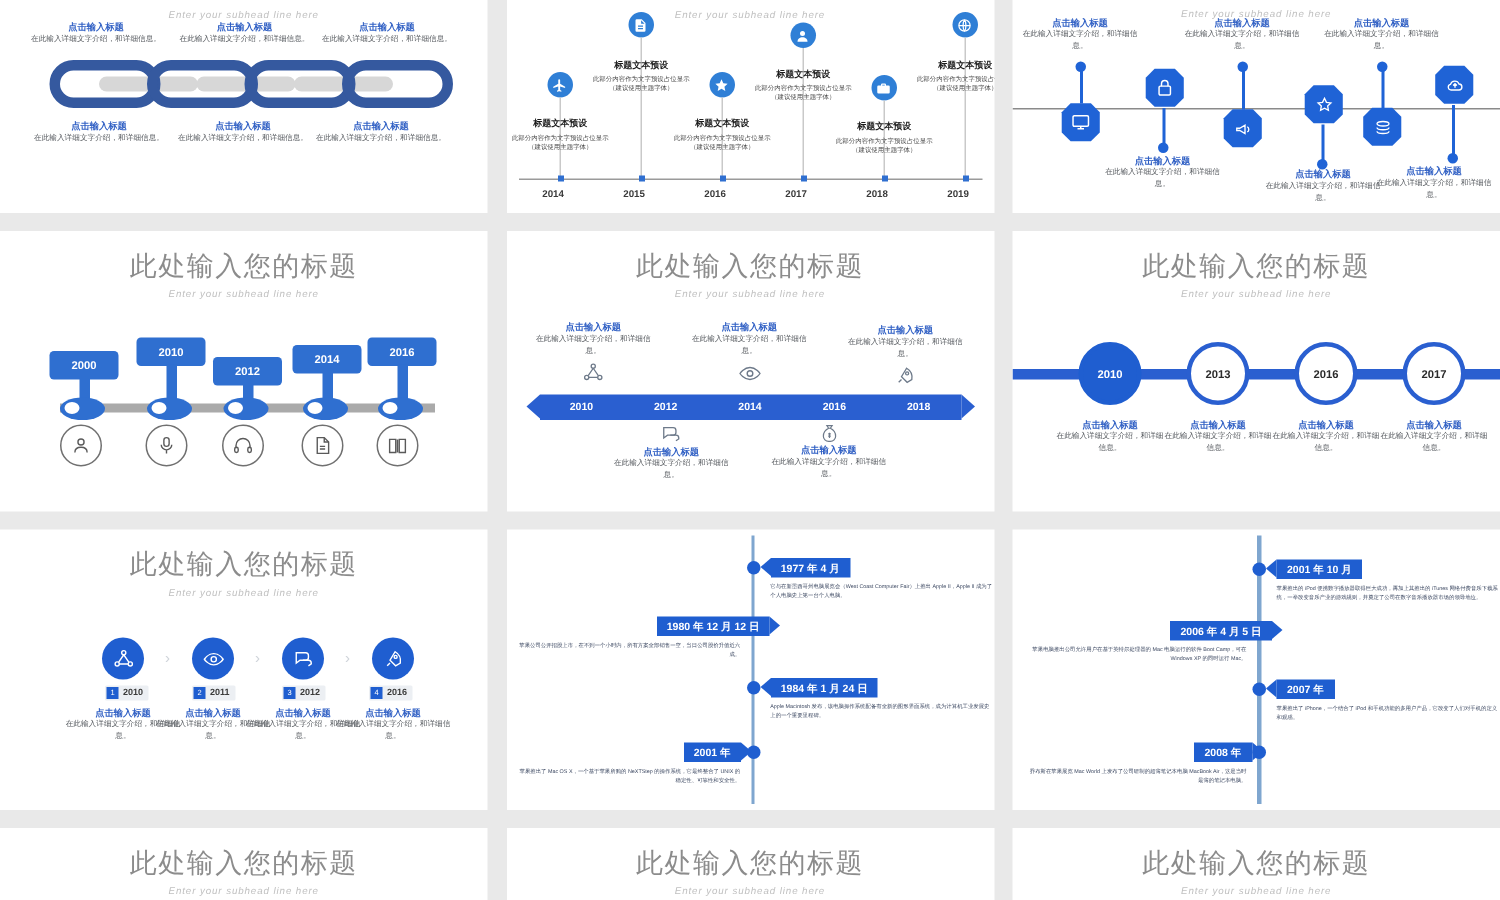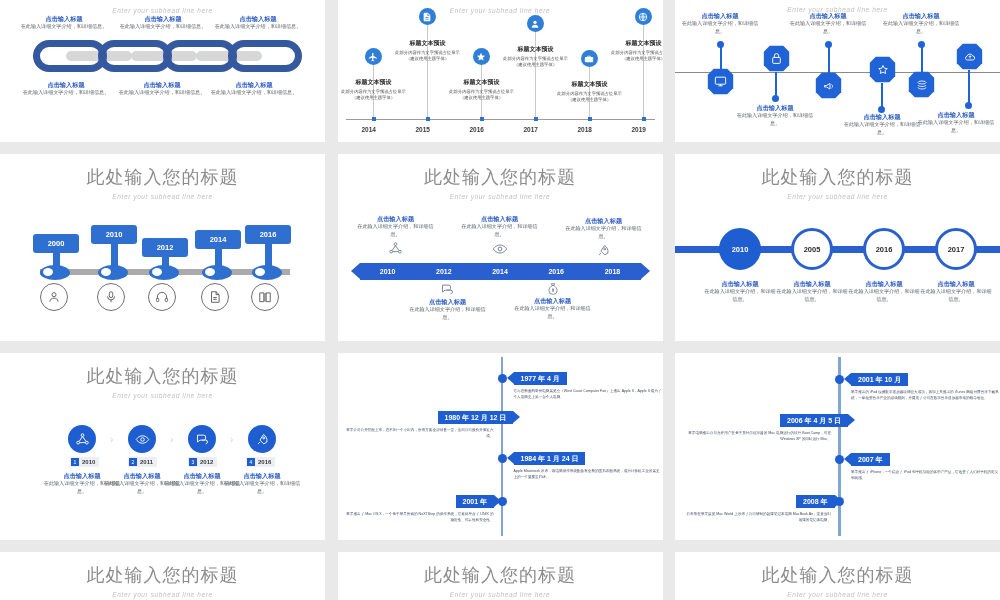--- a/index.html
+++ b/index.html
@@ -510,21 +510,21 @@
       <div class="s-sub">Enter your subhead line here</div>
     </div>
 
     <div class="bubwrap">
       <div class="bubbar" style="left:0;width:50px"></div>
       <div class="bubbar" style="left:85px;width:40px"></div>
       <div class="bubbar" style="left:157px;width:40px"></div>
       <div class="bubbar" style="left:229px;width:40px"></div>
       <div class="bubbar" style="left:300px;width:25px"></div>
       <div class="bub filled" style="left:44px">2010</div>
-      <div class="bub" style="left:116px">2005</div>
+      <div class="bub" style="left:116px">2013</div>
       <div class="bub" style="left:188px">2016</div>
       <div class="bub" style="left:260px">2017</div>
     </div>
 
     <div class="s6-txt" style="left:29px;top:125px">
       <div class="cap-title">点击输入标题</div>
       <div class="cap-body">在此输入详细文字介绍，和详细信息。</div>
     </div>
     <div class="s6-txt" style="left:101px;top:125px">
       <div class="cap-title">点击输入标题</div>

